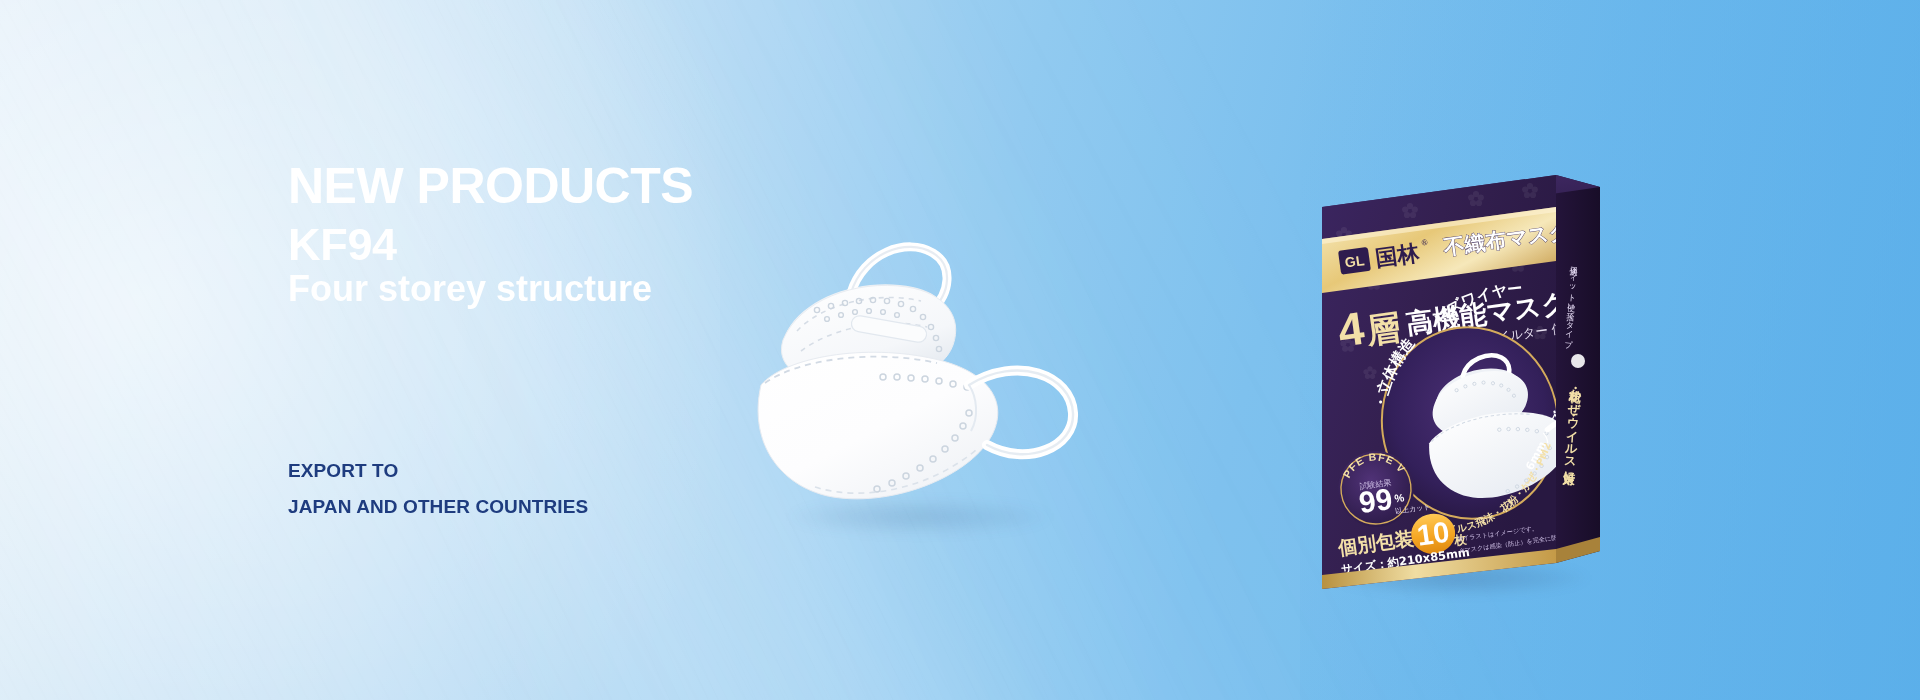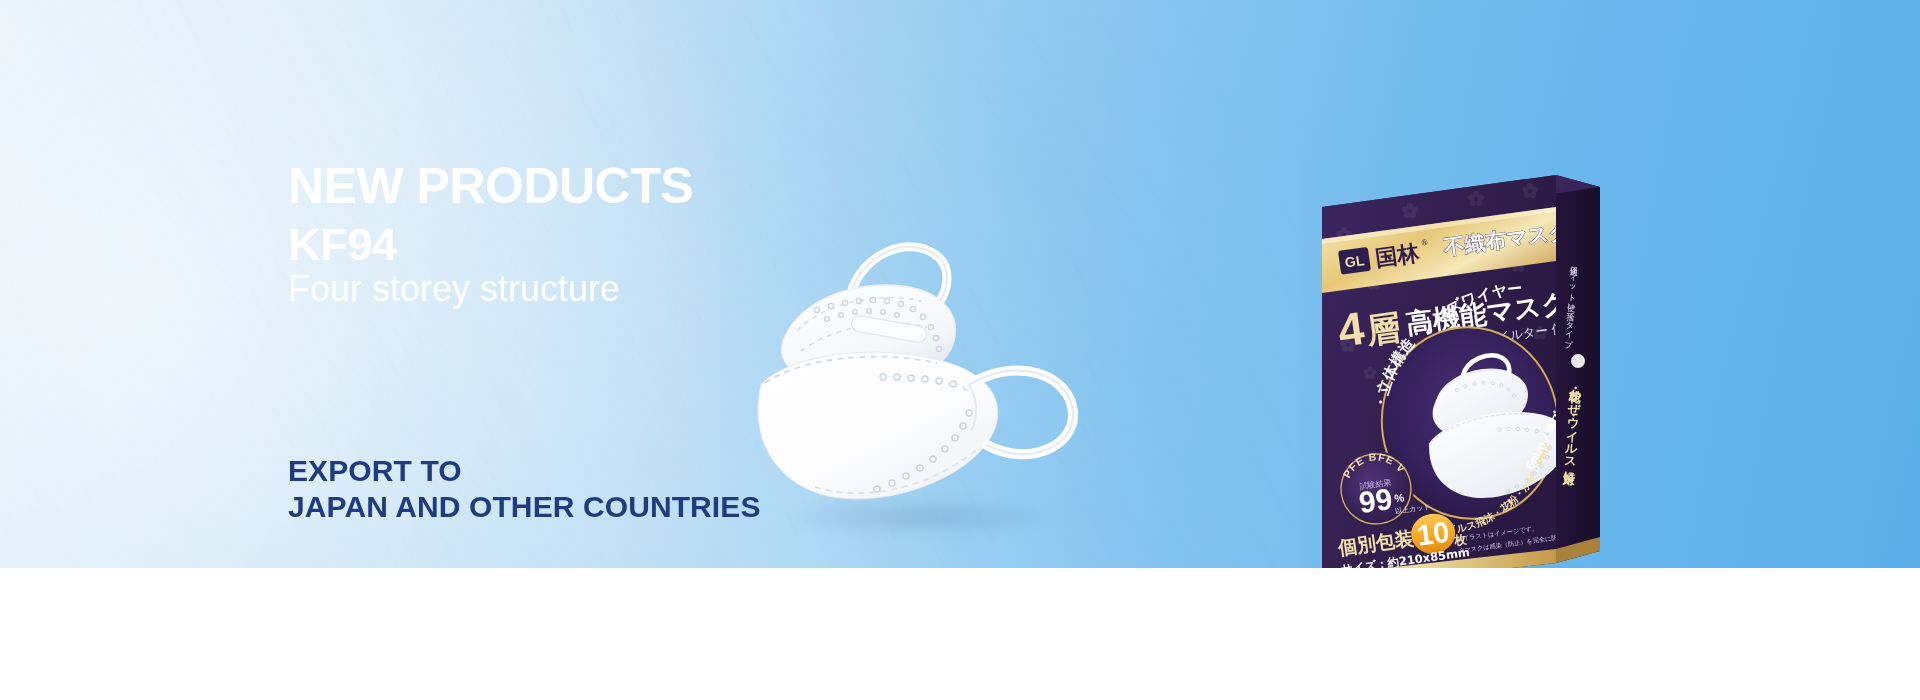--- a/index.html
+++ b/index.html
@@ -7,21 +7,21 @@
     padding: 0;
     background: #ffffff;
   }
   body {
     font-family: "Liberation Sans", sans-serif;
   }
 
   .banner {
     position: relative;
     width: 1920px;
-    height: 568px;
+    height: 700px;
     overflow: hidden;
     background: #7dc0ef;
   }
 
   
   .bg-base {
     position: absolute;
     inset: 0;
     background: linear-gradient(105deg,
         #e2eff9 0%,
@@ -119,31 +119,31 @@
     color: #ffffff;
     line-height: 1;
     white-space: nowrap;
     text-align: right;
   }
   .subline {
     position: absolute;
     top: 271px;
     left: 0;
     font-size: 36px;
-    font-weight: 400;
+    font-weight: 700;
     color: #ffffff;
     line-height: 1;
     white-space: nowrap;
   }
   .export-block {
     position: absolute;
     top: 453px;
     left: 0;
     color: #1e3c7f;
-    font-size: 30px;
+    font-size: 19px;
     font-weight: 700;
     line-height: 36px;
     letter-spacing: 0.1px;
     white-space: nowrap;
   }
 
   
   .mask-wrap {
     position: absolute;
     left: 755px;

